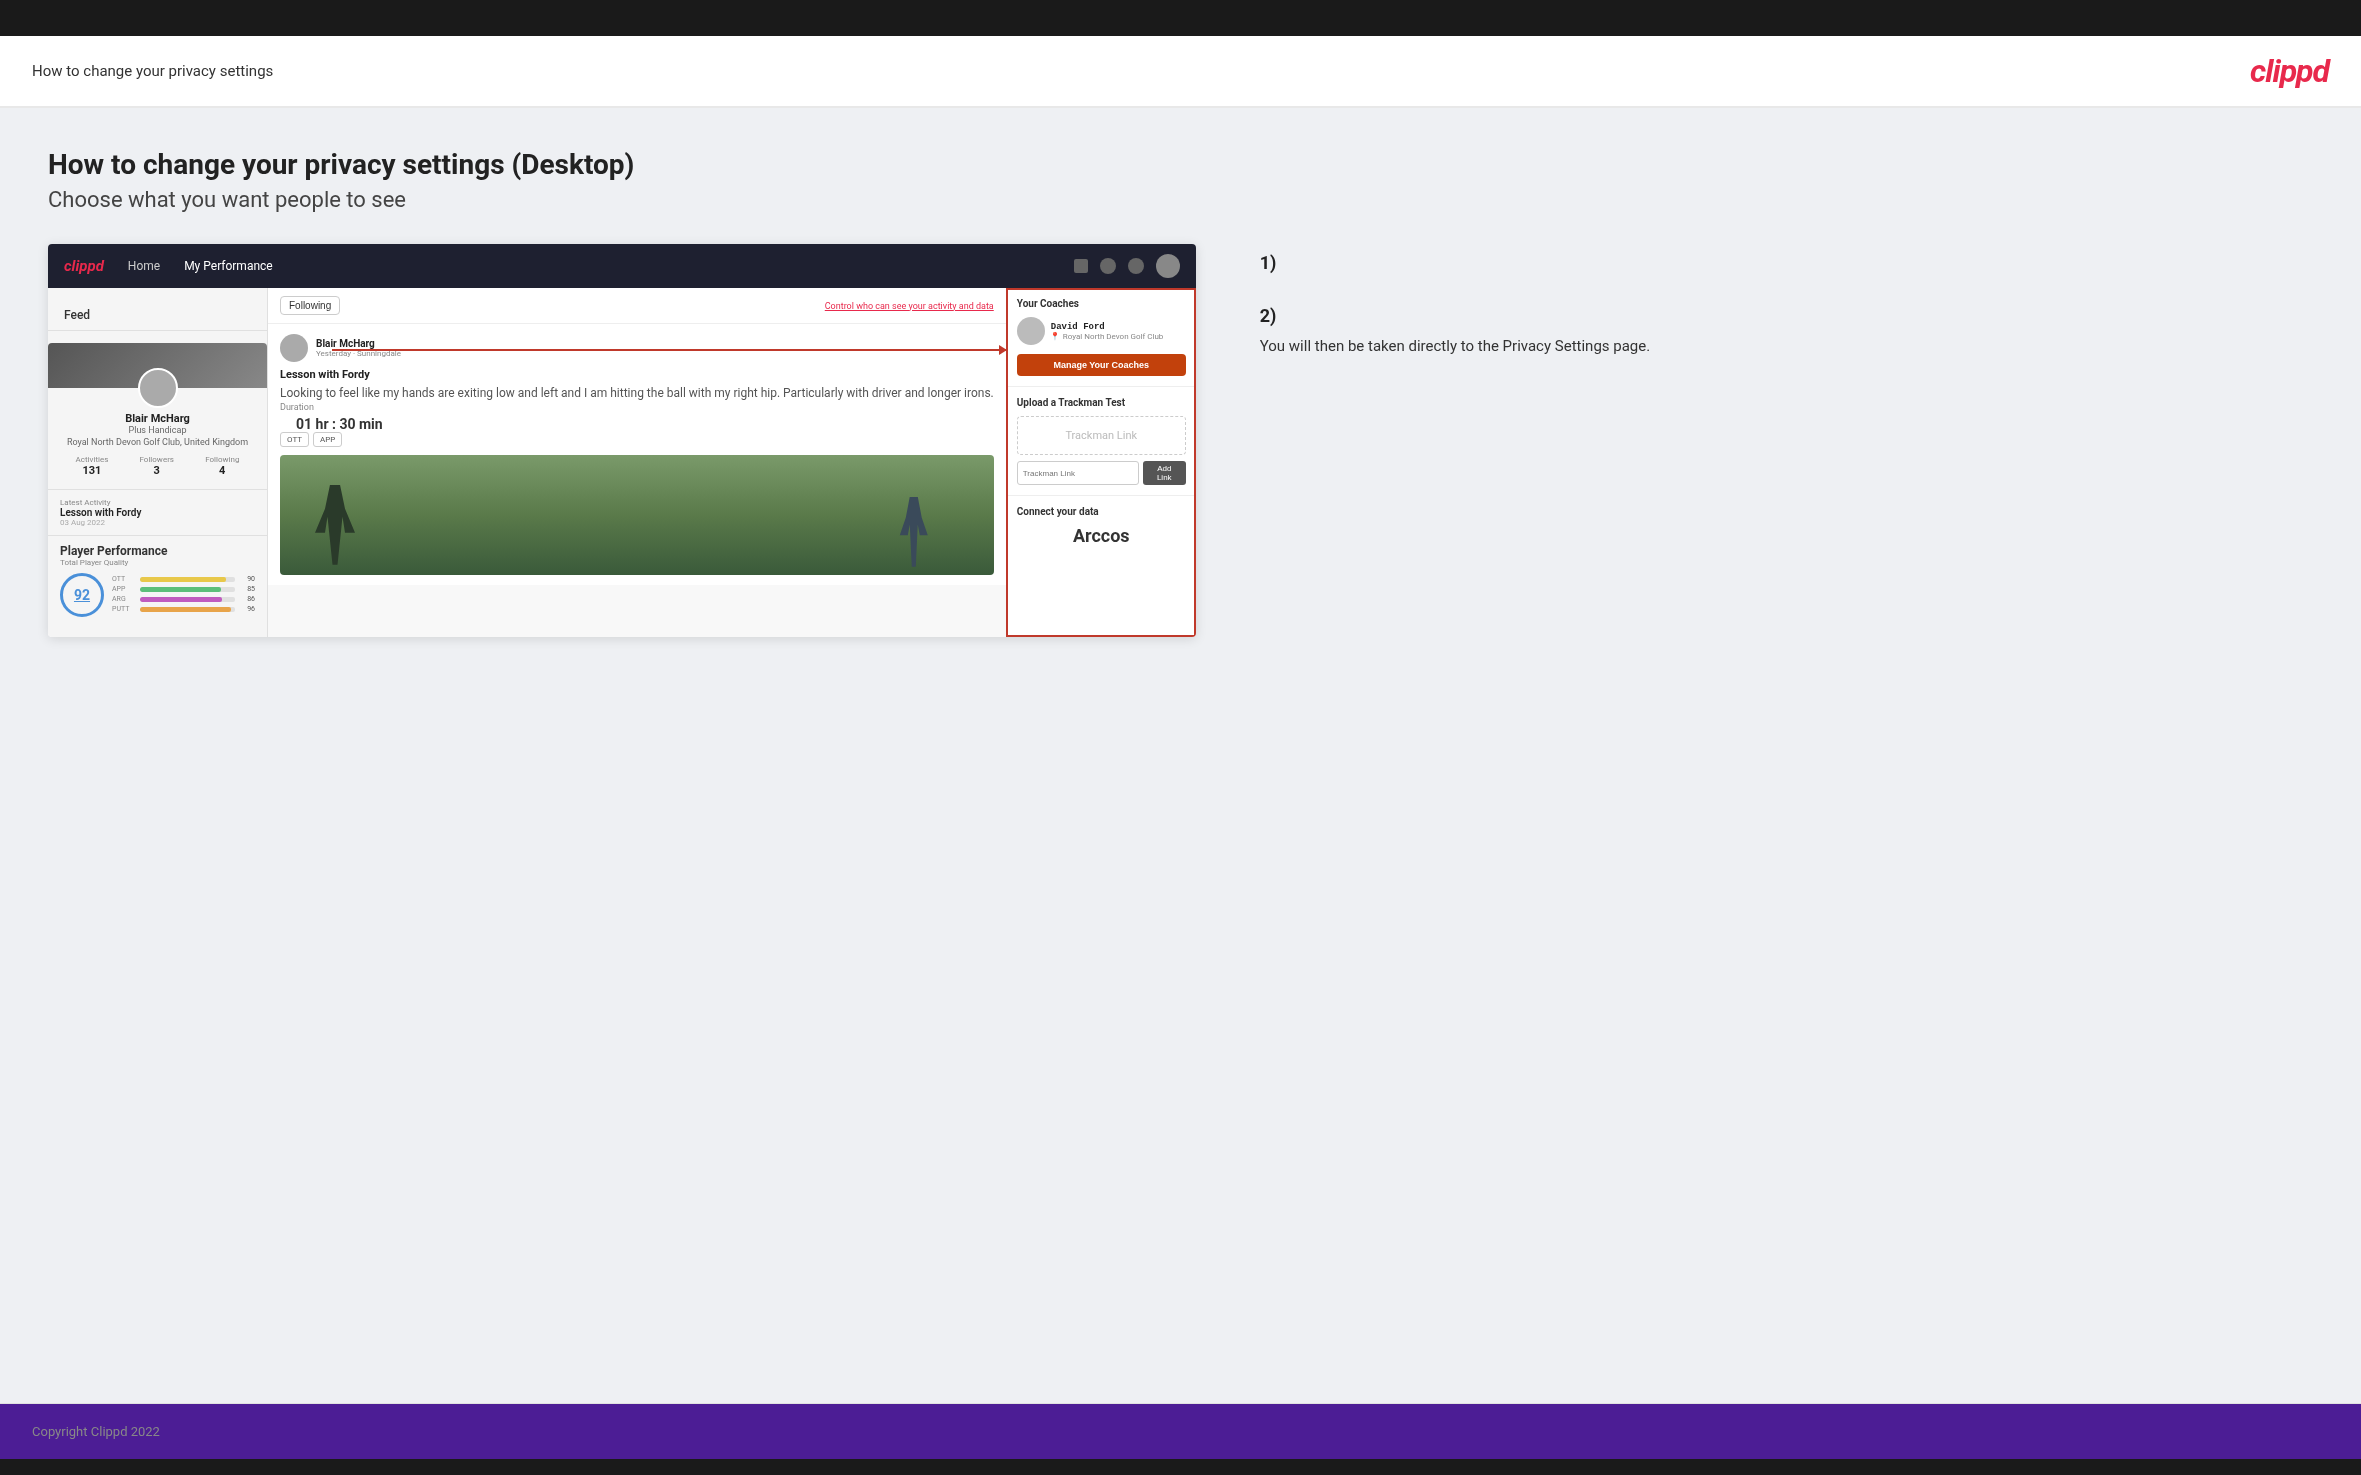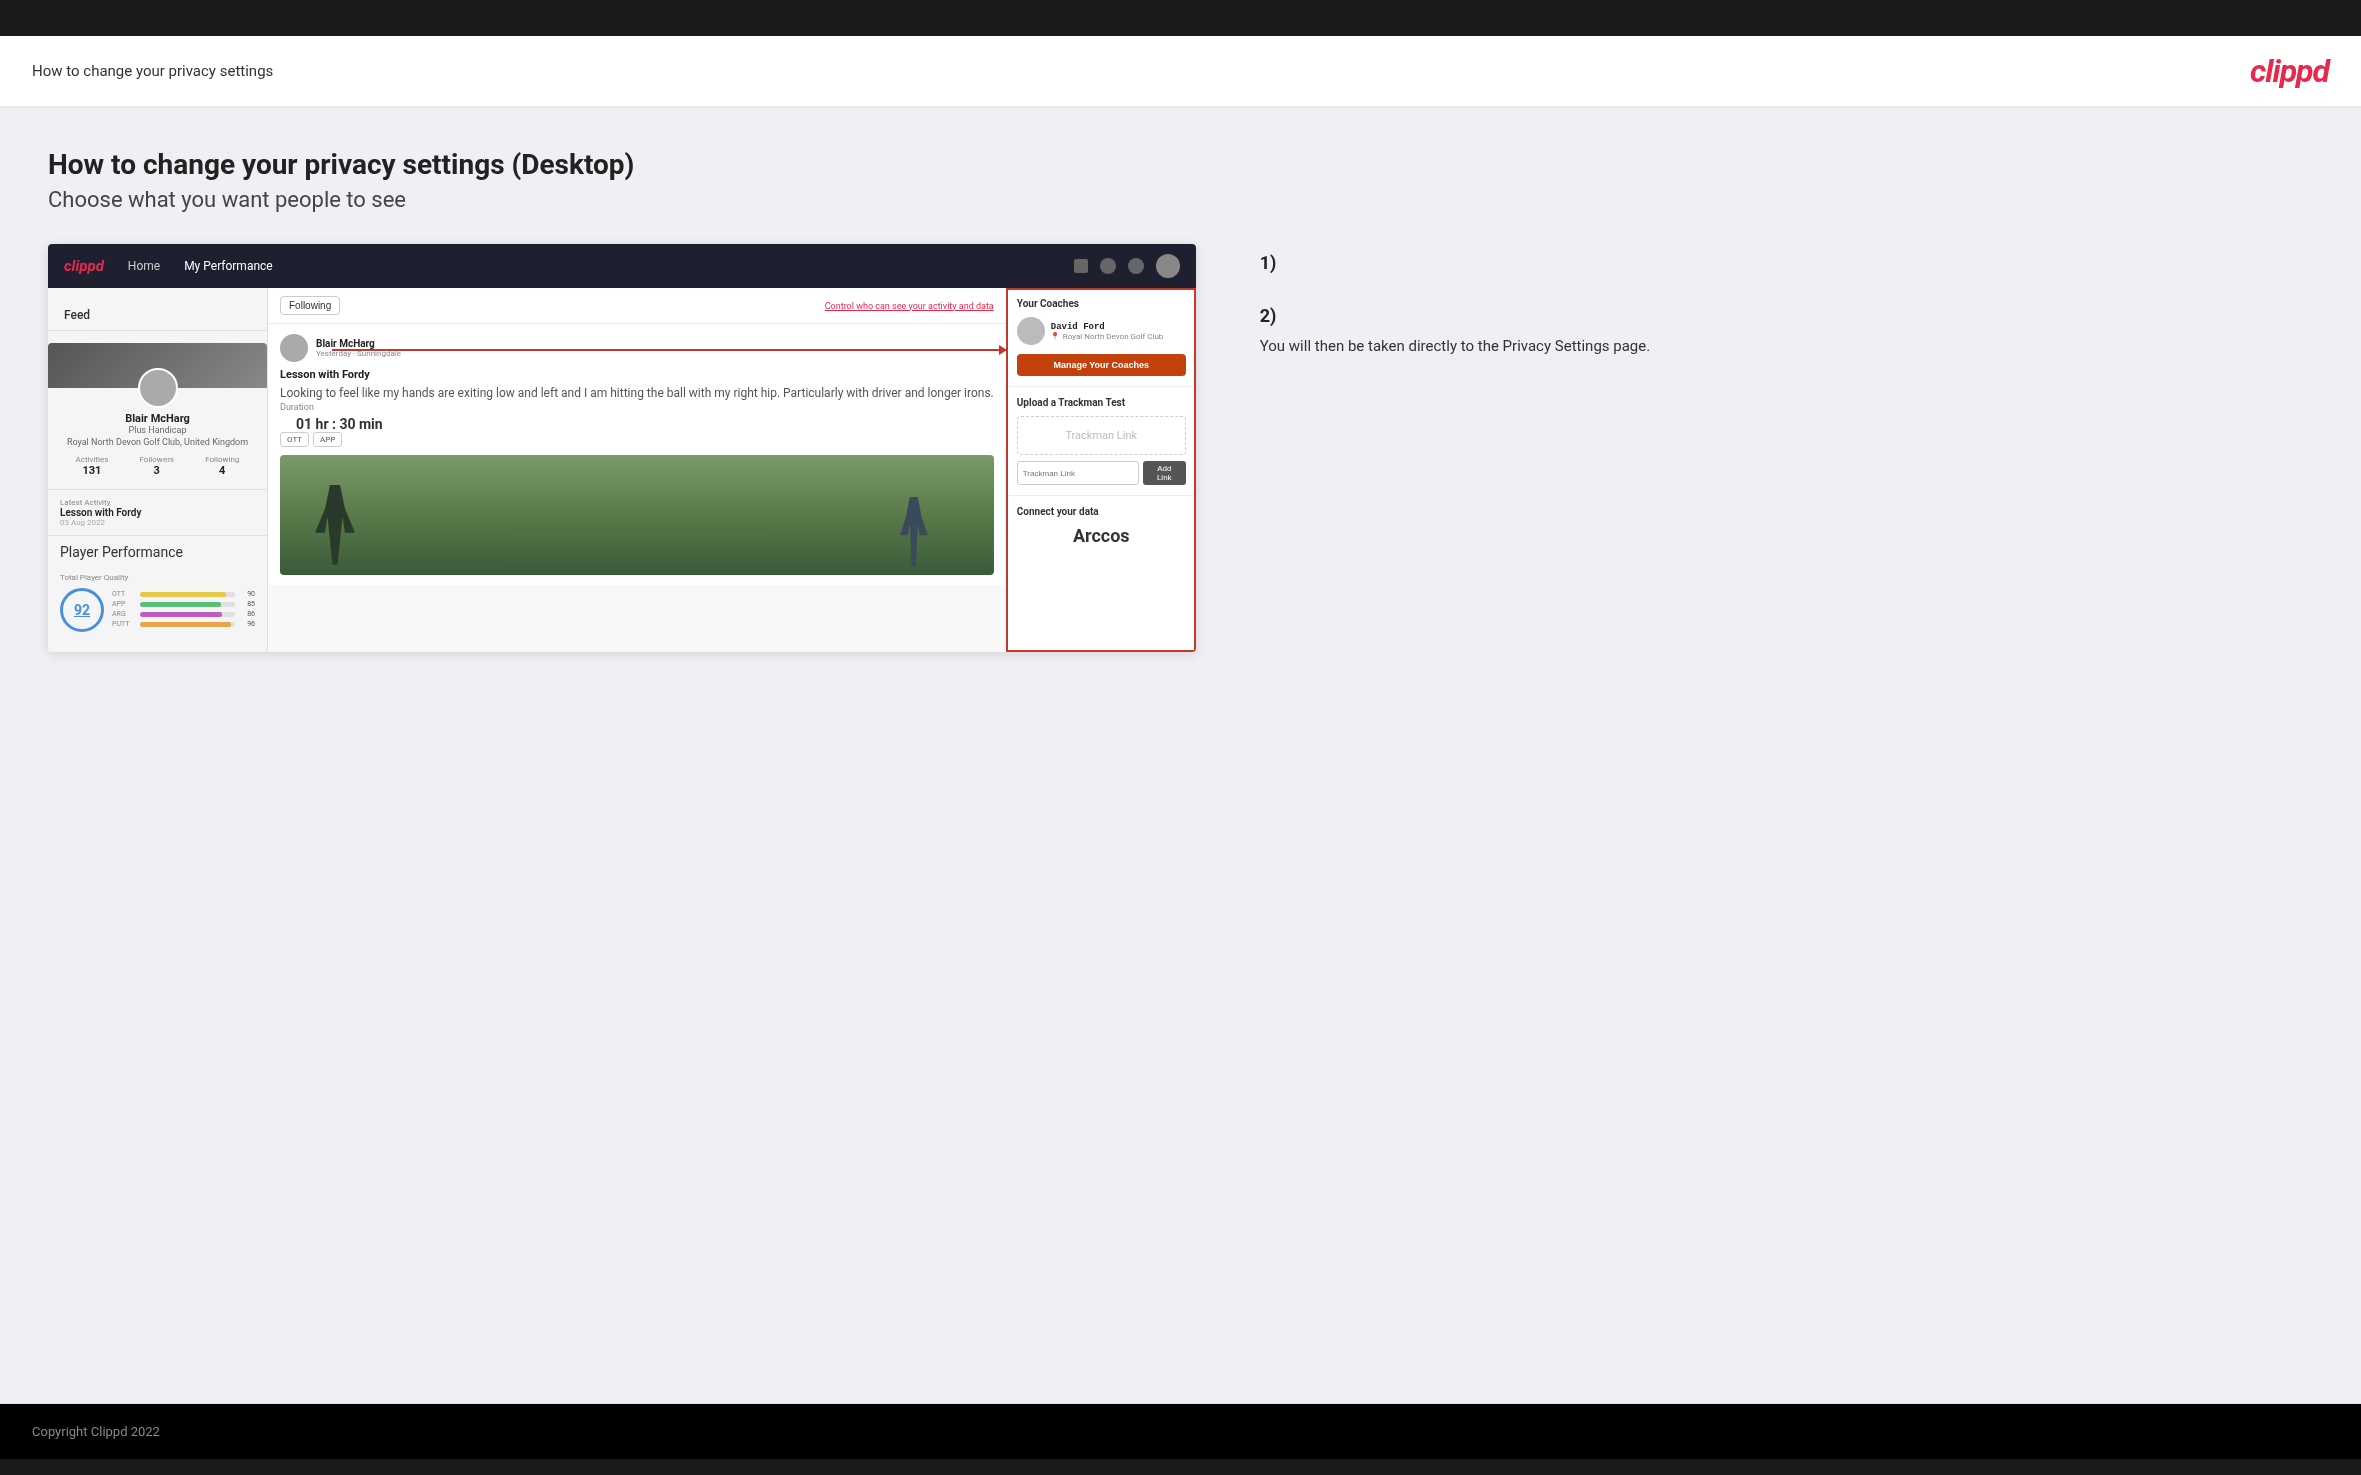--- a/index.html
+++ b/index.html
@@ -204,24 +204,24 @@
       color: #222;
     }
     .latest-date {
       font-size: 8px;
       color: #aaa;
     }
     .player-perf {
       padding: 8px 12px;
     }
     .perf-title {
-      font-size: 14px;
-      font-weight: 400;
+      font-size: 12px;
+      font-weight: 700;
       color: #333;
-      margin-bottom: 13px;
+      margin-bottom: 0;
     }
     .quality-label {
       font-size: 8px;
       color: #888;
       margin-bottom: 6px;
     }
     .quality-row {
       display: flex;
       align-items: center;
       gap: 8px;
@@ -522,21 +522,21 @@
       color: #333;
       line-height: 1.6;
     }
 
     
     .site-footer {
       padding: 20px 32px;
       font-size: 13px;
       color: #888;
       border-top: 1px solid #e0e0e0;
-      background: #000000;
+      background: #4c1d95;
     }
 
     
     .bottom-bar {
       background: #1a1a1a;
       height: 36px;
       width: 100%;
     }
   </style>
 </head>

